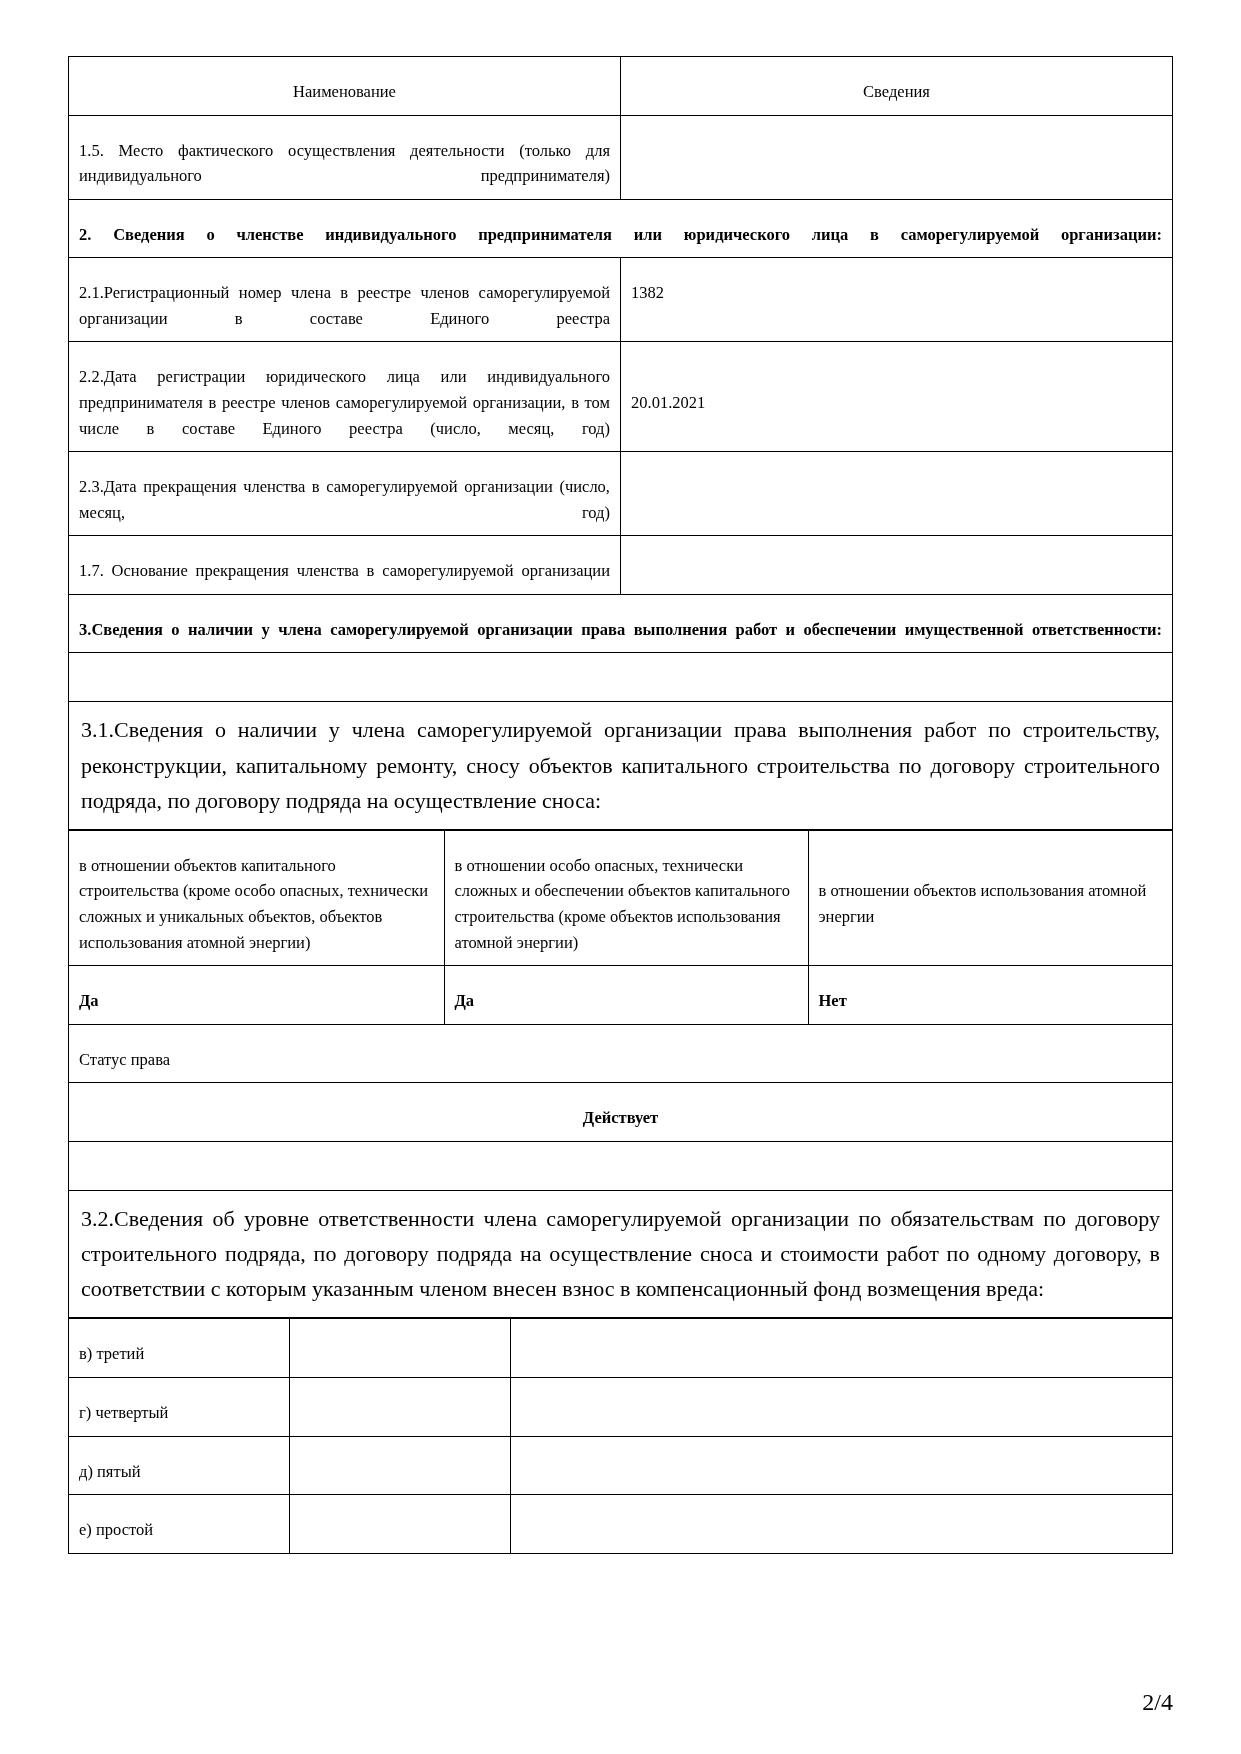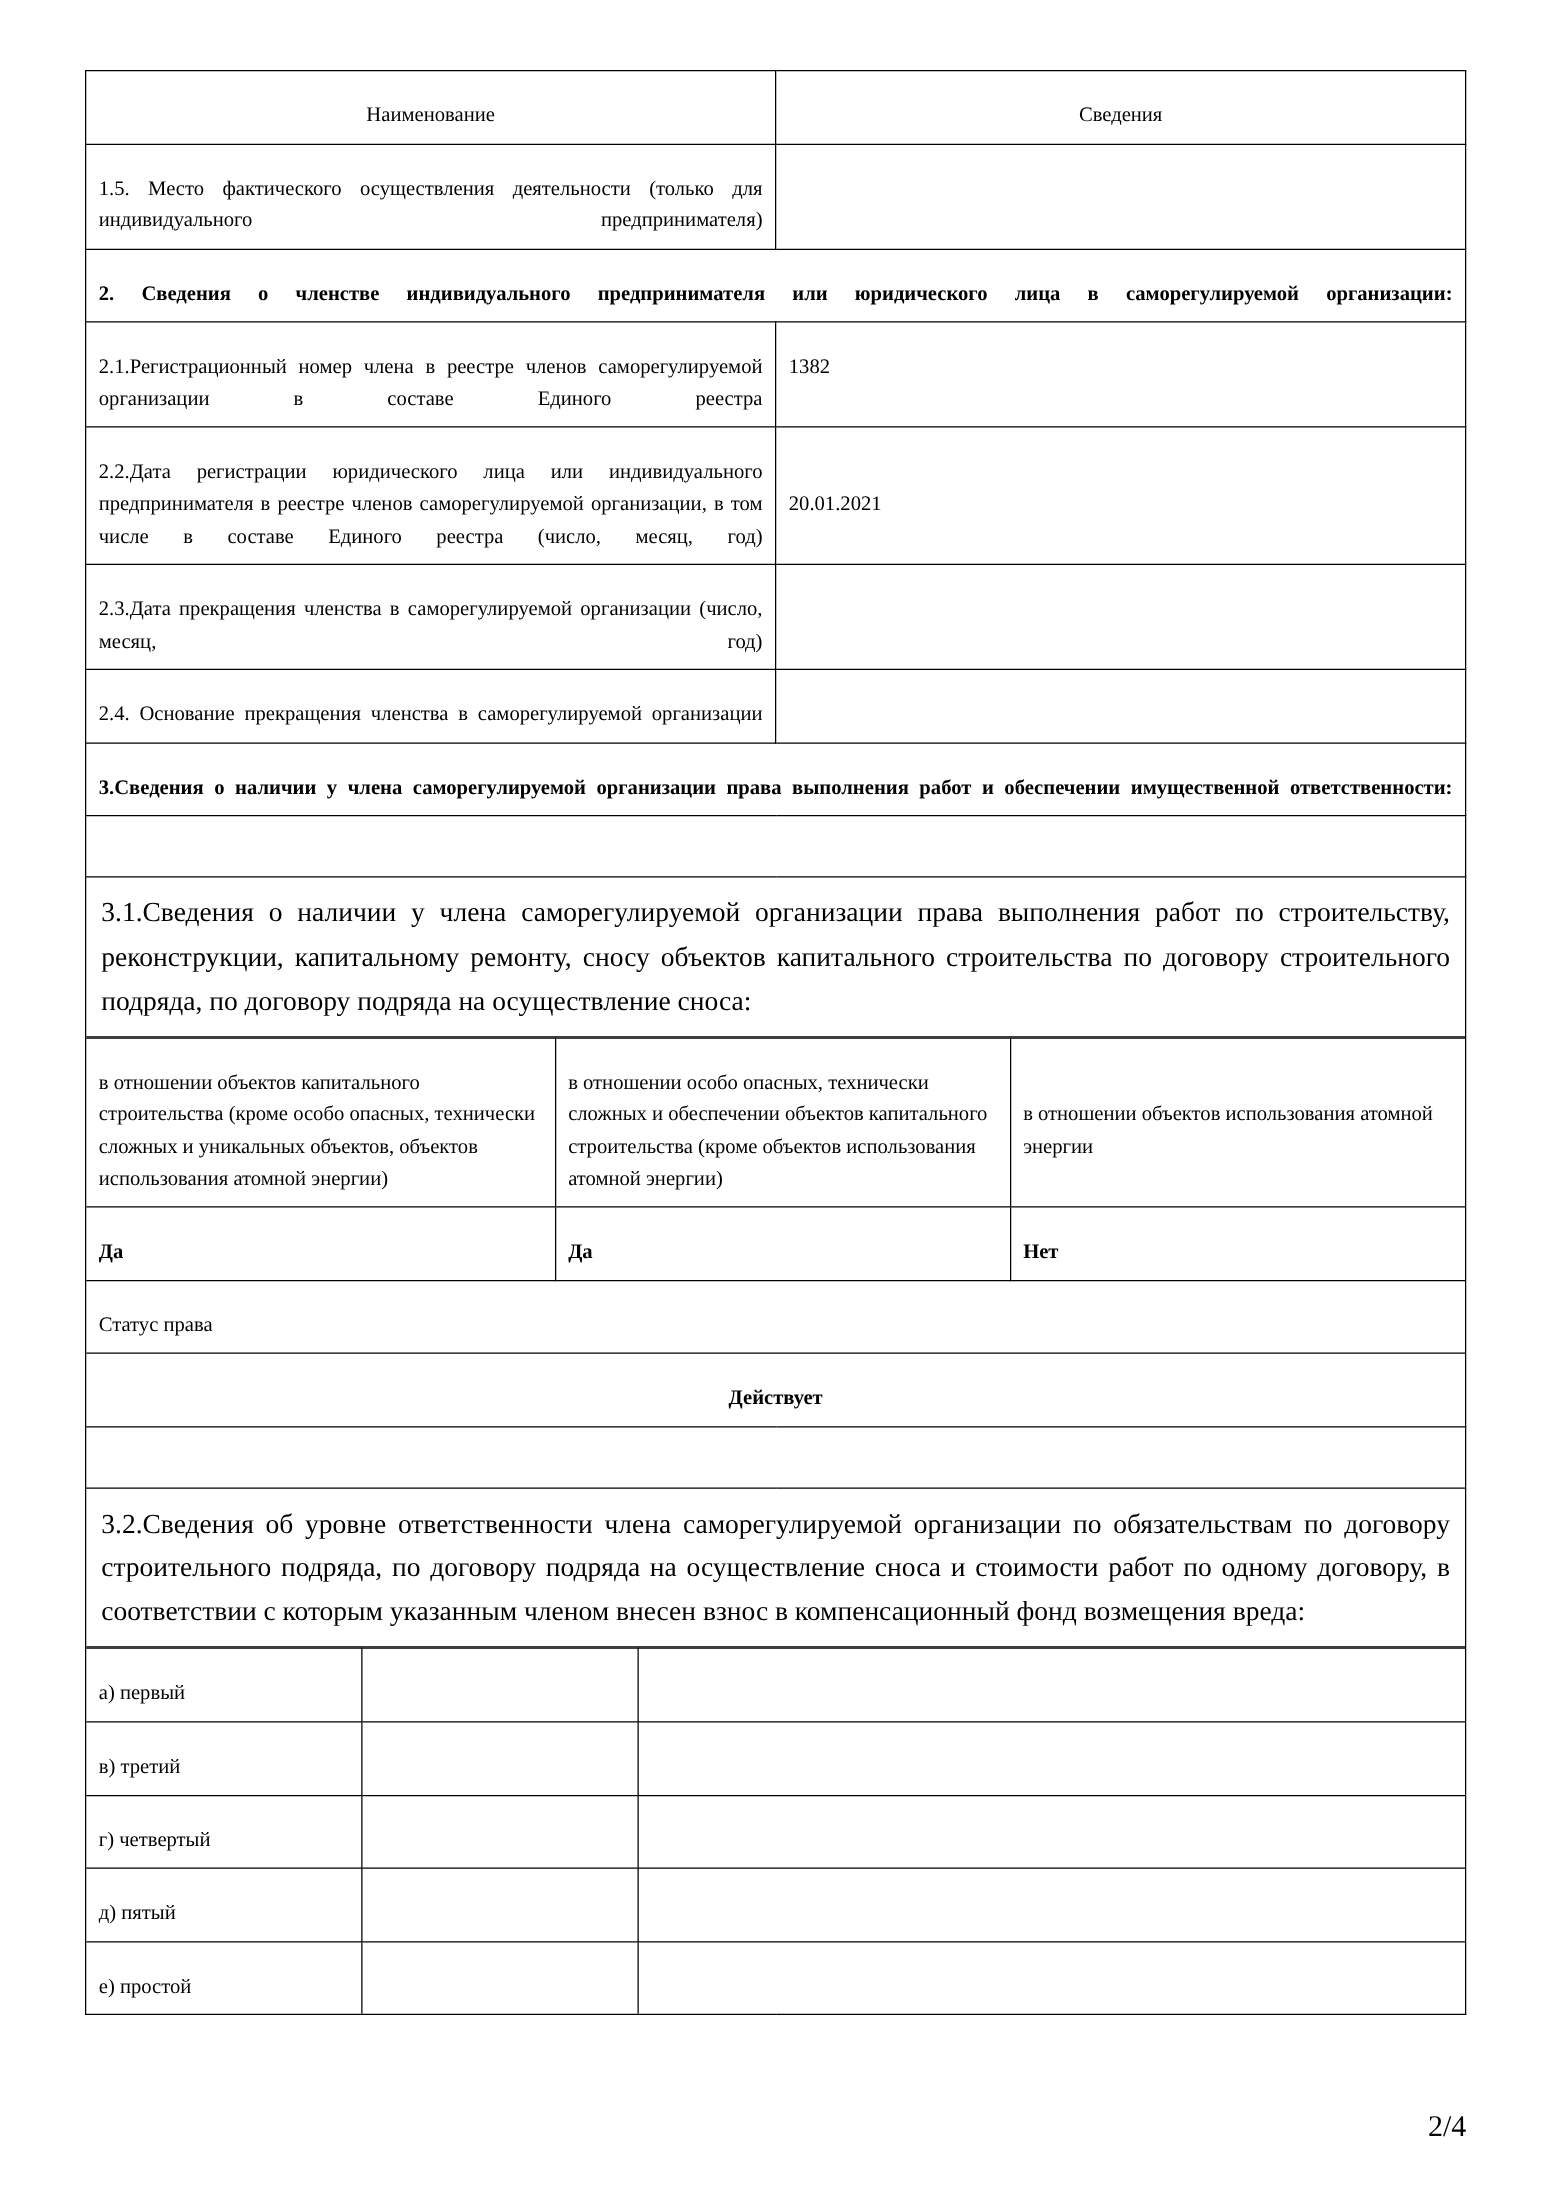--- a/index.html
+++ b/index.html
@@ -131,21 +131,21 @@
       <td class="just">2.2.Дата регистрации юридического лица или индивидуального предпринимателя в реестре членов саморегулируемой организации, в том числе в составе Единого реестра (число, месяц, год)</td>
       <td style="vertical-align:middle">20.01.2021</td>
     </tr>
 
     <tr>
       <td class="just">2.3.Дата прекращения членства в саморегулируемой организации (число, месяц, год)</td>
       <td></td>
     </tr>
 
     <tr>
-      <td class="just">2.4. Основание прекращения членства в саморегулируемой организации</td>
+      <td class="just">1.7. Основание прекращения членства в саморегулируемой организации</td>
       <td></td>
     </tr>
 
     <tr>
       <td class="section-cell bold just" colspan="2">3.Сведения о наличии у члена саморегулируемой организации права выполнения работ и обеспечении имущественной ответственности:</td>
     </tr>
 
     <tr class="gap-block">
       <td colspan="2"></td>
     </tr>
@@ -188,25 +188,20 @@
     <tr class="outer-wrap">
       <td class="wrapcell" colspan="2">
         <div class="intro">3.2.Сведения об уровне ответственности члена саморегулируемой организации по обязательствам по договору строительного подряда, по договору подряда на осуществление сноса и стоимости работ по одному договору, в соответствии с которым указанным членом внесен взнос в компенсационный фонд возмещения вреда:</div>
         <table class="nested">
           <colgroup>
             <col style="width:20%">
             <col style="width:20%">
             <col style="width:60%">
           </colgroup>
           <tbody>
-                <tr>
-            <td style="border-left:none">а) первый</td>
-            <td></td>
-            <td style="border-right:none"></td>
-          </tr>
           <tr>
             <td style="border-left:none">в) третий</td>
             <td></td>
             <td style="border-right:none"></td>
           </tr>
           <tr>
             <td style="border-left:none">г) четвертый</td>
             <td></td>
             <td style="border-right:none"></td>
           </tr>

